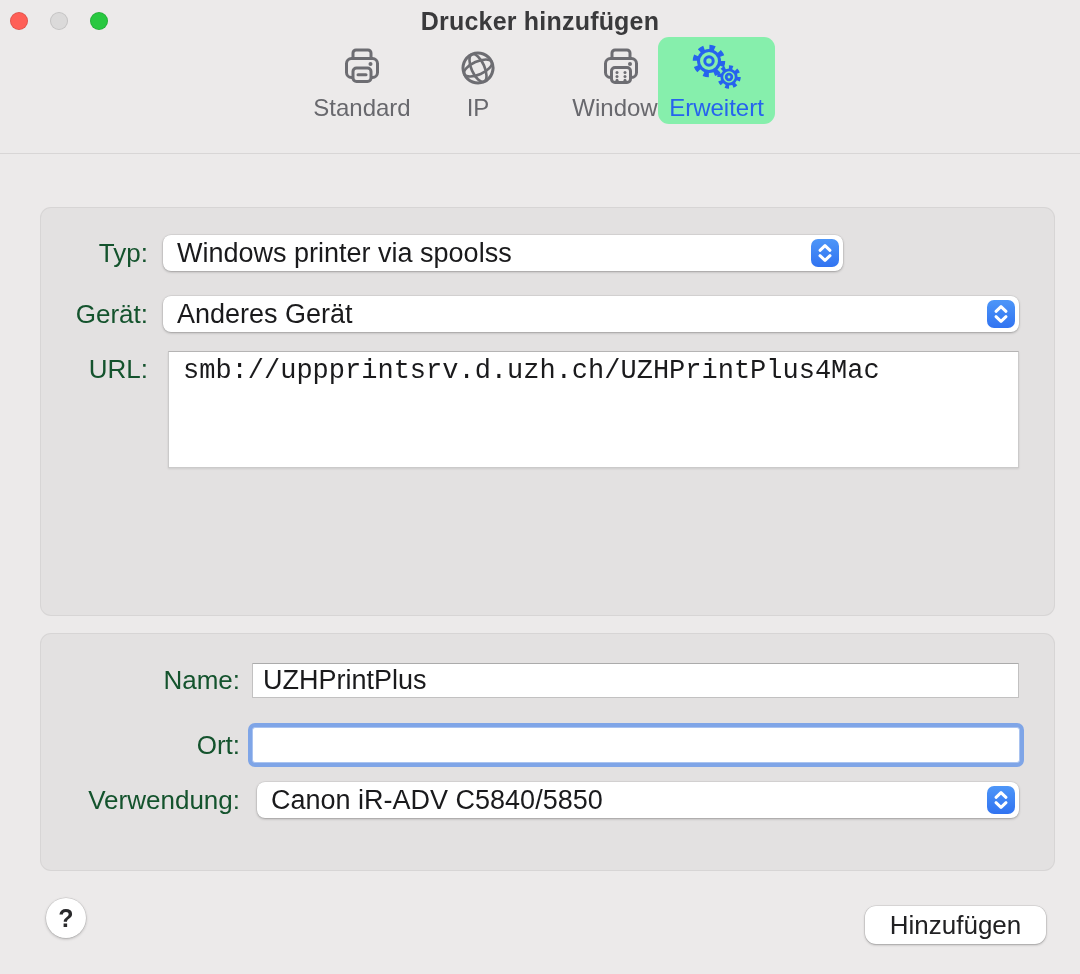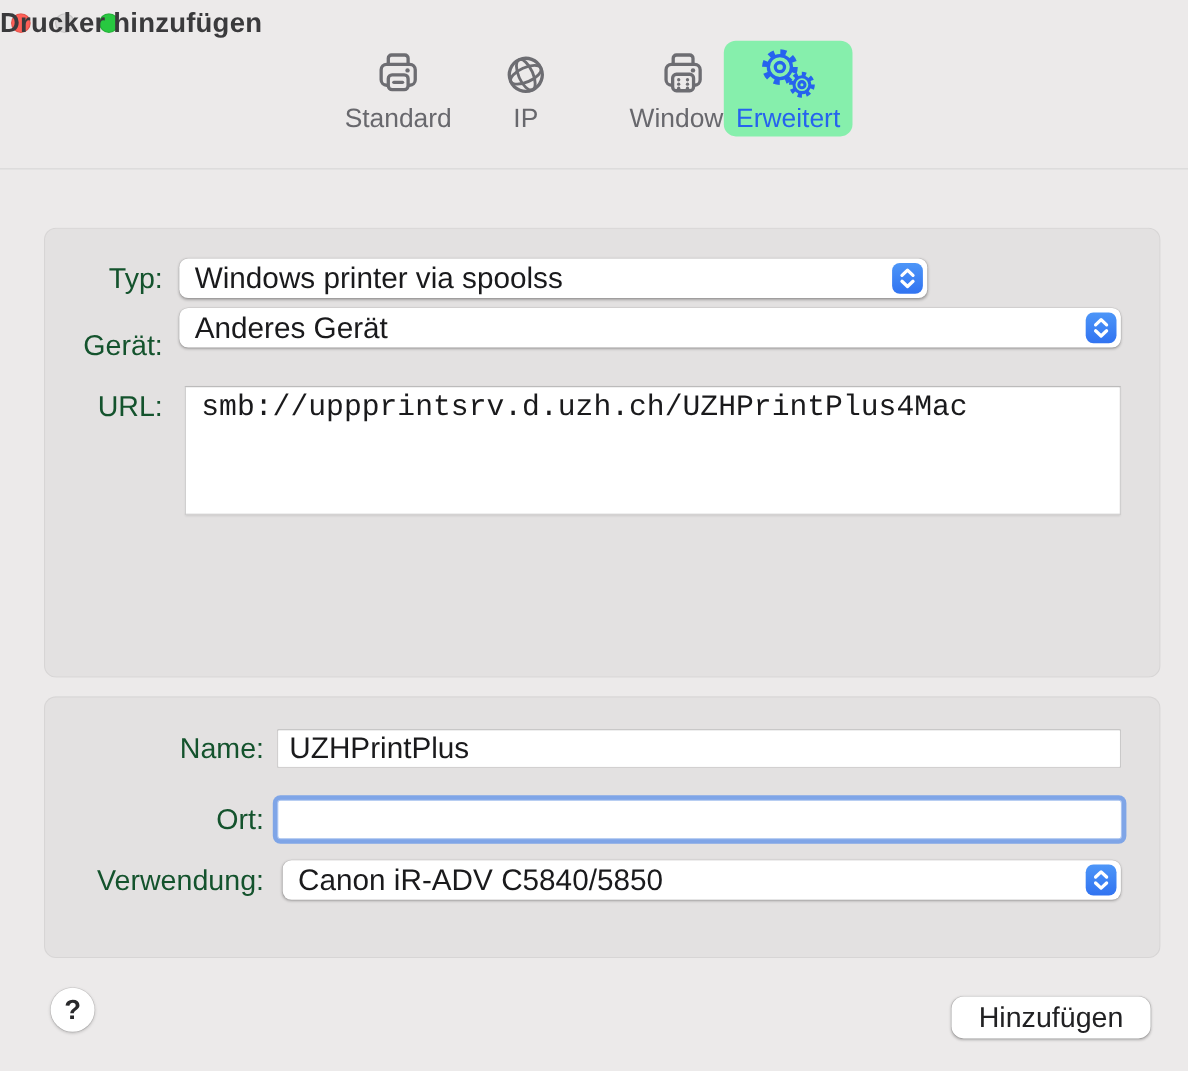--- a/index.html
+++ b/index.html
@@ -4,21 +4,21 @@
 <style>
   html,body{margin:0;padding:0;background:#ECEAEA;}
   #window{position:relative;width:1080px;height:974px;background:#ECEAEA;
           font-family:"Liberation Sans",sans-serif;overflow:hidden;}
 
   
   .light{position:absolute;width:18px;height:18px;border-radius:50%;top:12px;box-sizing:border-box;}
   .light-red{left:10px;background:#FF5F57;border:1px solid rgba(0,0,0,0.12);}
   .light-gray{left:50px;background:#DBDADA;border:1px solid rgba(0,0,0,0.10);}
   .light-green{left:90px;background:#28C840;border:1px solid rgba(0,0,0,0.12);}
-  .title{position:absolute;top:7px;left:0;right:0;
+  .title{position:absolute;top:7px;left:0;right:0;text-align:center;
          font-size:25px;font-weight:700;color:#3A3A3C;letter-spacing:0.2px;}
 
   
   .tab{position:absolute;top:37px;height:87px;display:flex;flex-direction:column;align-items:center;
        justify-content:flex-start;border-radius:11px;padding-top:7px;box-sizing:border-box;cursor:default;}
   .tab-standard{left:312px;width:100px;}
   .tab-ip{left:448px;width:60px;}
   .tab-windows{left:545px;width:100px;margin-left:26px;}
   .tab-erweitert{left:658px;width:117px;background:#86efac;}
   .ticon{height:50px;display:flex;align-items:center;justify-content:center;}
@@ -147,21 +147,21 @@
       <span class="popup-text">Windows printer via spoolss</span>
       <span class="stepper">
         <svg width="28" height="28" viewBox="0 0 28 28" fill="none">
           <path d="M9 11.3 L14 6.6 L19 11.3" stroke="#fff" stroke-width="3" stroke-linecap="round" stroke-linejoin="round"></path>
           <path d="M9 16.7 L14 21.4 L19 16.7" stroke="#fff" stroke-width="3" stroke-linecap="round" stroke-linejoin="round"></path>
         </svg>
       </span>
     </div>
 
     <label class="flabel" style="top:88px;">Gerät:</label>
-    <div class="popup" style="left:122px;top:72px;width:856px;">
+    <div class="popup" style="left:122px;top:88px;width:856px;">
       <span class="popup-text">Anderes Gerät</span>
       <span class="stepper">
         <svg width="28" height="28" viewBox="0 0 28 28" fill="none">
           <path d="M9 11.3 L14 6.6 L19 11.3" stroke="#fff" stroke-width="3" stroke-linecap="round" stroke-linejoin="round"></path>
           <path d="M9 16.7 L14 21.4 L19 16.7" stroke="#fff" stroke-width="3" stroke-linecap="round" stroke-linejoin="round"></path>
         </svg>
       </span>
     </div>
 
     <label class="flabel" style="top:143px;">URL:</label>

